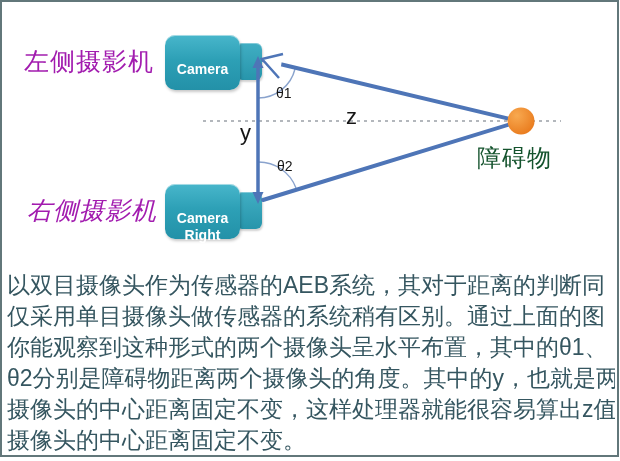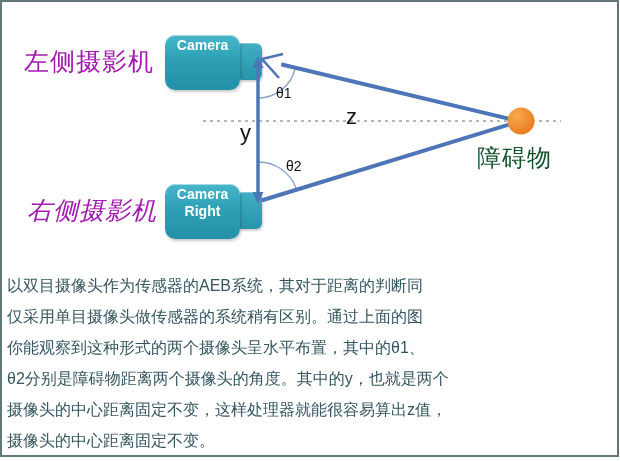--- a/index.html
+++ b/index.html
@@ -12,39 +12,39 @@
     position:absolute;left:0;top:0;right:1px;bottom:4px;
     border:2px solid #62777a;background:#ffffff;box-sizing:border-box;
   }
   .diagram{position:absolute;left:0;top:0;width:620px;height:262px;}
   .diagram svg{position:absolute;left:0;top:0;z-index:2;}
   .cam-body{
     position:absolute;z-index:1;width:75px;height:55px;border-radius:10px;
     background:linear-gradient(180deg,#48b6cb 0%,#2da0b6 45%,#2391a8 100%);
     box-shadow:inset 0 1px 0 rgba(255,255,255,.5), 1px 2px 3px rgba(0,0,0,.22);
     color:#ffffff;text-align:center;font-size:14px;font-weight:600;
-    line-height:17px;padding-top:2px;box-sizing:border-box;
+    line-height:17px;padding-top:26px;box-sizing:border-box;
   }
   .cam-lens{
     position:absolute;z-index:1;width:26px;height:37px;border-radius:6px;
     background:linear-gradient(180deg,#41aec3 0%,#2795ab 100%);
     box-shadow:inset 0 1px 0 rgba(255,255,255,.35), 1px 2px 2px rgba(0,0,0,.18);
   }
   .side-label{
     position:absolute;z-index:3;font-size:25px;color:#a21caf;letter-spacing:1px;
   }
   .math-label{
     position:absolute;z-index:3;font-size:14px;color:#151515;
   }
   .obstacle-label{
     position:absolute;z-index:3;font-size:24px;color:#14532d;letter-spacing:1px;
   }
   .paragraph{
     position:absolute;left:7px;top:270px;width:608px;z-index:3;
-    color:#355660;font-size:16px;line-height:31px;overflow:hidden;
+    color:#355660;font-size:23px;line-height:31px;overflow:hidden;
   }
   .paragraph .pline{white-space:nowrap;}
 </style>
 </head>
 <body>
 
 <div class="frame"></div>
 
 <div class="diagram">
 
@@ -80,21 +80,21 @@
     <polygon points="258,56 252.5,68 263.5,68" fill="#4e75b7"></polygon>
     <polygon points="258,204 252.5,192 263.5,192" fill="#4e75b7"></polygon>
 
     <circle cx="521" cy="121" r="13.5" fill="url(#obstacleGrad)"></circle>
   </svg>
 
   <div class="side-label" style="left:24px;top:45px;">左侧摄影机</div>
   <div class="side-label" style="left:27px;top:194px;font-style:italic;">右侧摄影机</div>
 
   <div class="math-label" style="left:276px;top:85px;">θ1</div>
-  <div class="math-label" style="left:286px;top:158px;">θ2</div>
+  <div class="math-label" style="left:277px;top:158px;">θ2</div>
   <div class="math-label" style="left:240px;top:120px;font-size:22px;">y</div>
   <div class="math-label" style="left:346px;top:104px;font-size:22px;">z</div>
 
   <div class="obstacle-label" style="left:477px;top:142px;">障碍物</div>
 </div>
 
 <div class="paragraph">
   <div class="pline">以双目摄像头作为传感器的AEB系统，其对于距离的判断同</div>
   <div class="pline">仅采用单目摄像头做传感器的系统稍有区别。通过上面的图</div>
   <div class="pline">你能观察到这种形式的两个摄像头呈水平布置，其中的θ1、</div>

